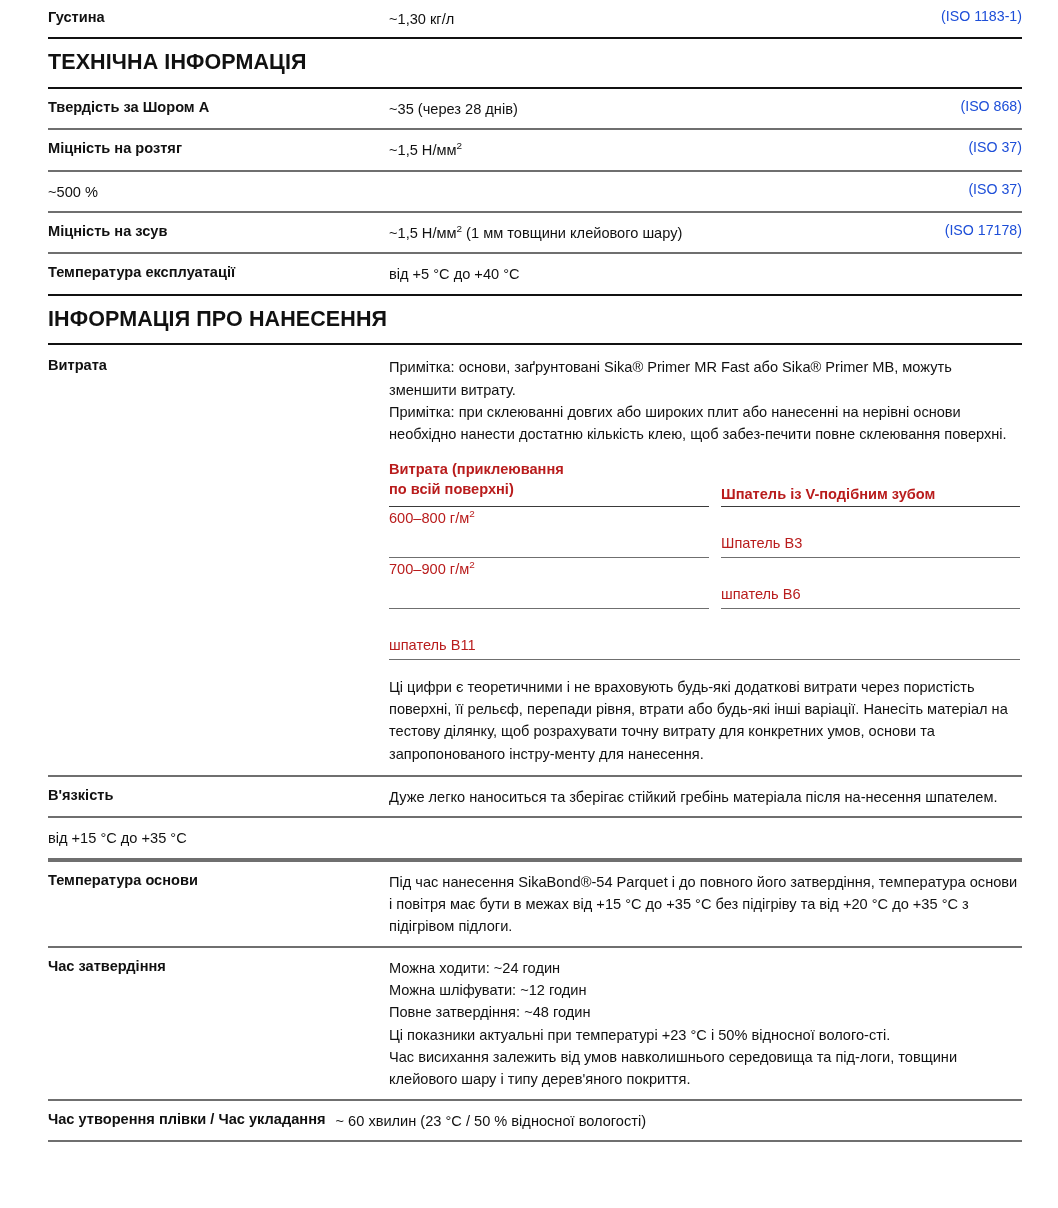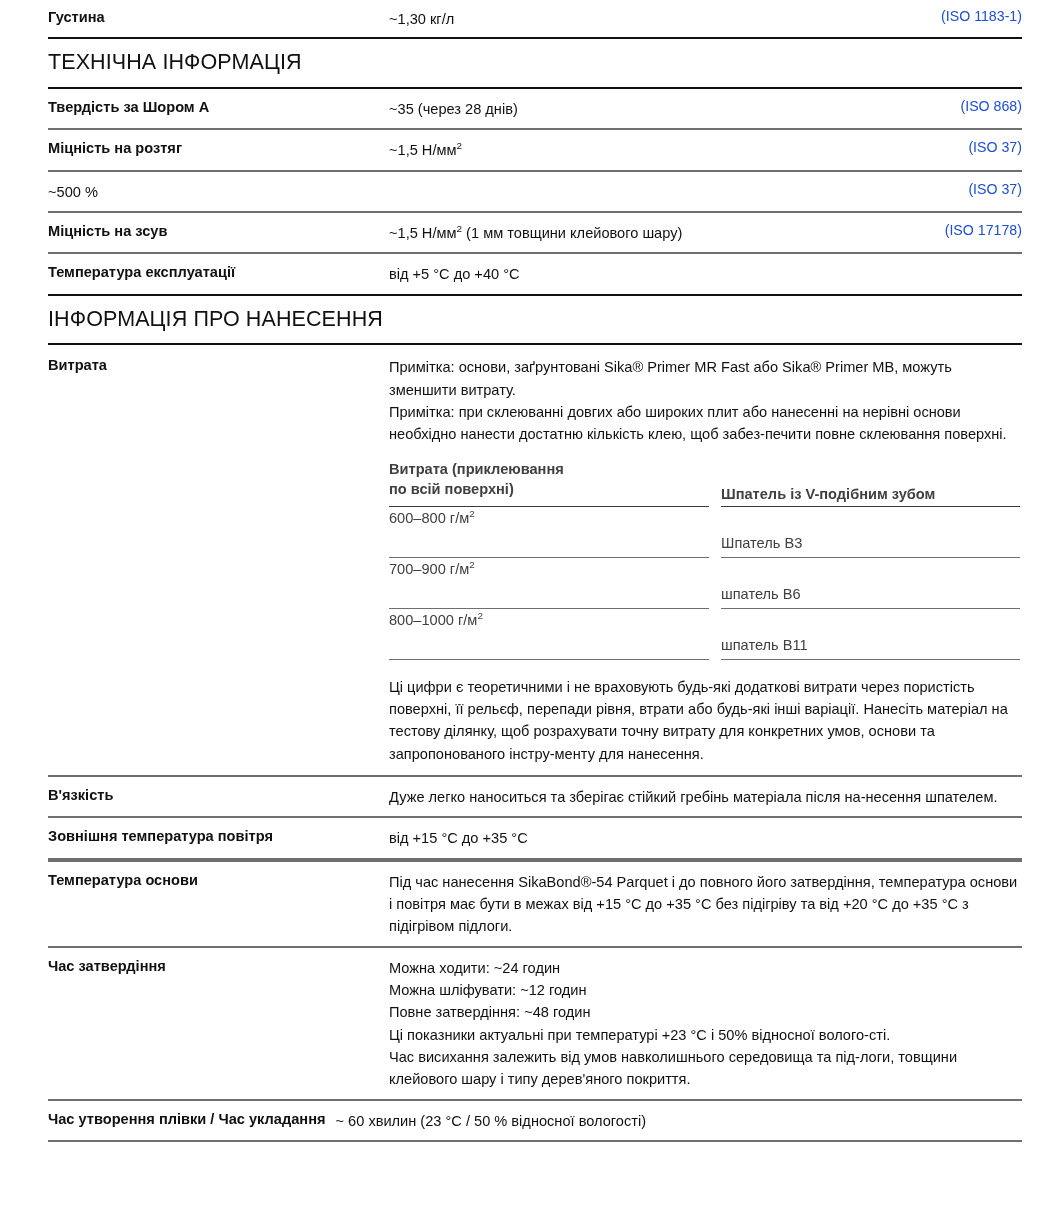--- a/index.html
+++ b/index.html
@@ -31,21 +31,21 @@
   }
   .rule-thin {
     height: 0;
     border-top: 2px solid #6f6f6f;
     margin: 0;
   }
 
   
   .section-heading {
     font-size: 21.5px;
-    font-weight: normal;
+    font-weight: bold;
     letter-spacing: 0.1px;
     color: #111111;
     padding: 11px 0 12px 0;
     line-height: 1.15;
   }
 
   
   .row {
     display: flex;
     align-items: flex-start;
@@ -98,21 +98,21 @@
   .inner-table {
     margin: 12px 0 4px 0;
     width: 631px;
   }
   .inner-row {
     display: flex;
   }
   .inner-cell {
     font-size: 14.6px;
     line-height: 1.42;
-    color: #404040;
+    color: #b91c1c;
     padding: 1px 0 3px 0;
   }
   .inner-cell.c1 {
     flex: 0 0 320px;
     margin-right: 12px;
     border-bottom: 1.6px solid #6f6f6f;
   }
   .inner-cell.c2 {
     flex: 1 1 auto;
     border-bottom: 1.6px solid #6f6f6f;
@@ -204,39 +204,37 @@
 
         <div class="inner-row">
           <div class="inner-cell c1"><span>600–800 г/м</span><sup>2</sup></div>
           <div class="inner-cell c2">Шпатель B3</div>
         </div>
         <div class="inner-row">
           <div class="inner-cell c1"><span>700–900 г/м</span><sup>2</sup></div>
           <div class="inner-cell c2">шпатель B6</div>
         </div>
         <div class="inner-row">
-          <div class="inner-cell c1"><span>800–1000 г/м</span><sup>2</sup></div>
           <div class="inner-cell c2">шпатель B11</div>
         </div>
       </div>
 
       <div class="spacer-12"></div>
       <p>Ці цифри є теоретичними і не враховують будь-які додаткові витрати через пористість поверхні, її рельєф, перепади рівня, втрати або будь-які інші варіації. Нанесіть матеріал на тестову ділянку, щоб розрахувати точну витрату для конкретних умов, основи та запропонованого інстру-менту для нанесення.</p>
     </div>
   </div>
   <div class="rule-thin"></div>
 
   <div class="row">
     <div class="row-label">В'язкість</div>
     <div class="row-value">Дуже легко наноситься та зберігає стійкий гребінь матеріала після на-несення шпателем.</div>
   </div>
   <div class="rule-thin"></div>
 
   <div class="row">
-    <div class="row-label">Зовнішня температура повітря</div>
     <div class="row-value">від +15 °C до +35 °C</div>
   </div>
   <div class="rule-thin"></div>
 
   <div class="rule-thin"></div>
 
   <div class="row">
     <div class="row-label">Температура основи</div>
     <div class="row-value">Під час нанесення SikaBond®-54 Parquet і до повного його затвердіння, температура основи і повітря має бути в межах від +15 °C до +35 °C без підігріву та від +20 °C до +35 °C з підігрівом підлоги.</div>
   </div>

